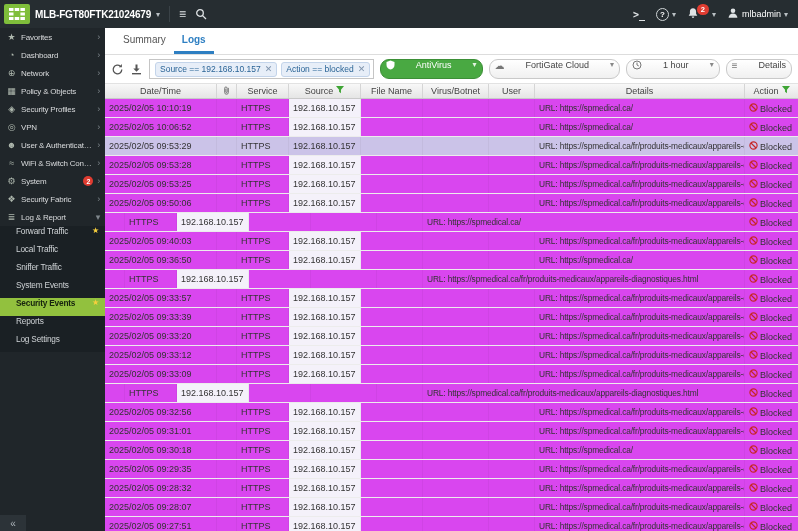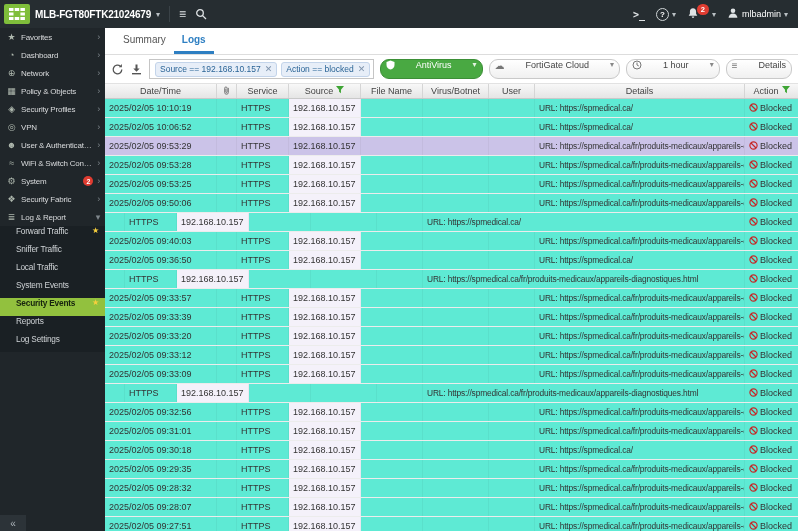--- a/index.html
+++ b/index.html
@@ -74,28 +74,28 @@
   .btn.green .caret{color:#e3f3e0}
   .btn-icon{font-size:10px;color:#777;display:flex;align-items:center}
   .btn.green .btn-icon{color:#fff}
 
   
   .thead{flex:0 0 16px;display:flex;background:linear-gradient(#f8f8f8,#e5e5e5);
     border-top:1px solid #e2e2e2;border-bottom:1px solid #c9c9c9}
   .th{display:flex;align-items:center;justify-content:center;gap:3px;font-weight:normal;
     font-size:9px;color:#444;border-right:1px solid #d5d5d5;overflow:hidden;white-space:nowrap}
   .tbody{flex:1;overflow:hidden}
-  .trow{display:flex;height:19px;border-bottom:1px solid #ececec;background:#5eead4;cursor:pointer}
+  .trow{display:flex;height:19px;border-bottom:1px solid #ececec;background:#d946ef;cursor:pointer}
   .trow.selected{background:#cbc3e8}
   .td{height:100%;display:flex;align-items:center;padding:0 4px;font-size:9px;
     border-right:1px solid rgba(0,0,0,.04);overflow:hidden;white-space:nowrap}
   .td.w3{background:#f4f1fa}
   .trow.selected .td{background:transparent}
   .td.w7{font-size:8.4px;letter-spacing:-.15px}
-  .blocked-wrap{display:flex;align-items:center;gap:2px}
+  .blocked-wrap{display:flex;align-items:flex-end;gap:2px}
   .w0{width:112px;flex:none}.w1{width:20px;flex:none}.w2{width:52px;flex:none}
   .w3{width:72px;flex:none}.w4{width:62px;flex:none}.w5{width:66px;flex:none}
   .w6{width:46px;flex:none}.w7{flex:1;min-width:0}.w8{width:53px;flex:none;border-right:none}
 </style>
 </head>
 <body>
 
 <div class="app">
 
   <header class="topbar">
@@ -211,24 +211,24 @@
             <span class="nav-icon">≣</span>
             <span class="nav-label">Log &amp; Report</span>
             <span class="nav-chev">▾</span>
           </div>
           <div class="subnav">
             <div class="sub-item">
               <span class="sub-label">Forward Traffic</span>
               <span class="sub-star">★</span>
             </div>
             <div class="sub-item">
+              <span class="sub-label">Local Traffic</span>
+            </div>
+            <div class="sub-item">
               <span class="sub-label">Sniffer Traffic</span>
-            </div>
-            <div class="sub-item">
-              <span class="sub-label">Local Traffic</span>
             </div>
             <div class="sub-item">
               <span class="sub-label">System Events</span>
             </div>
             <div class="sub-item selected">
               <span class="sub-label">Security Events</span>
               <span class="sub-star">★</span>
             </div>
             <div class="sub-item">
               <span class="sub-label">Reports</span>

